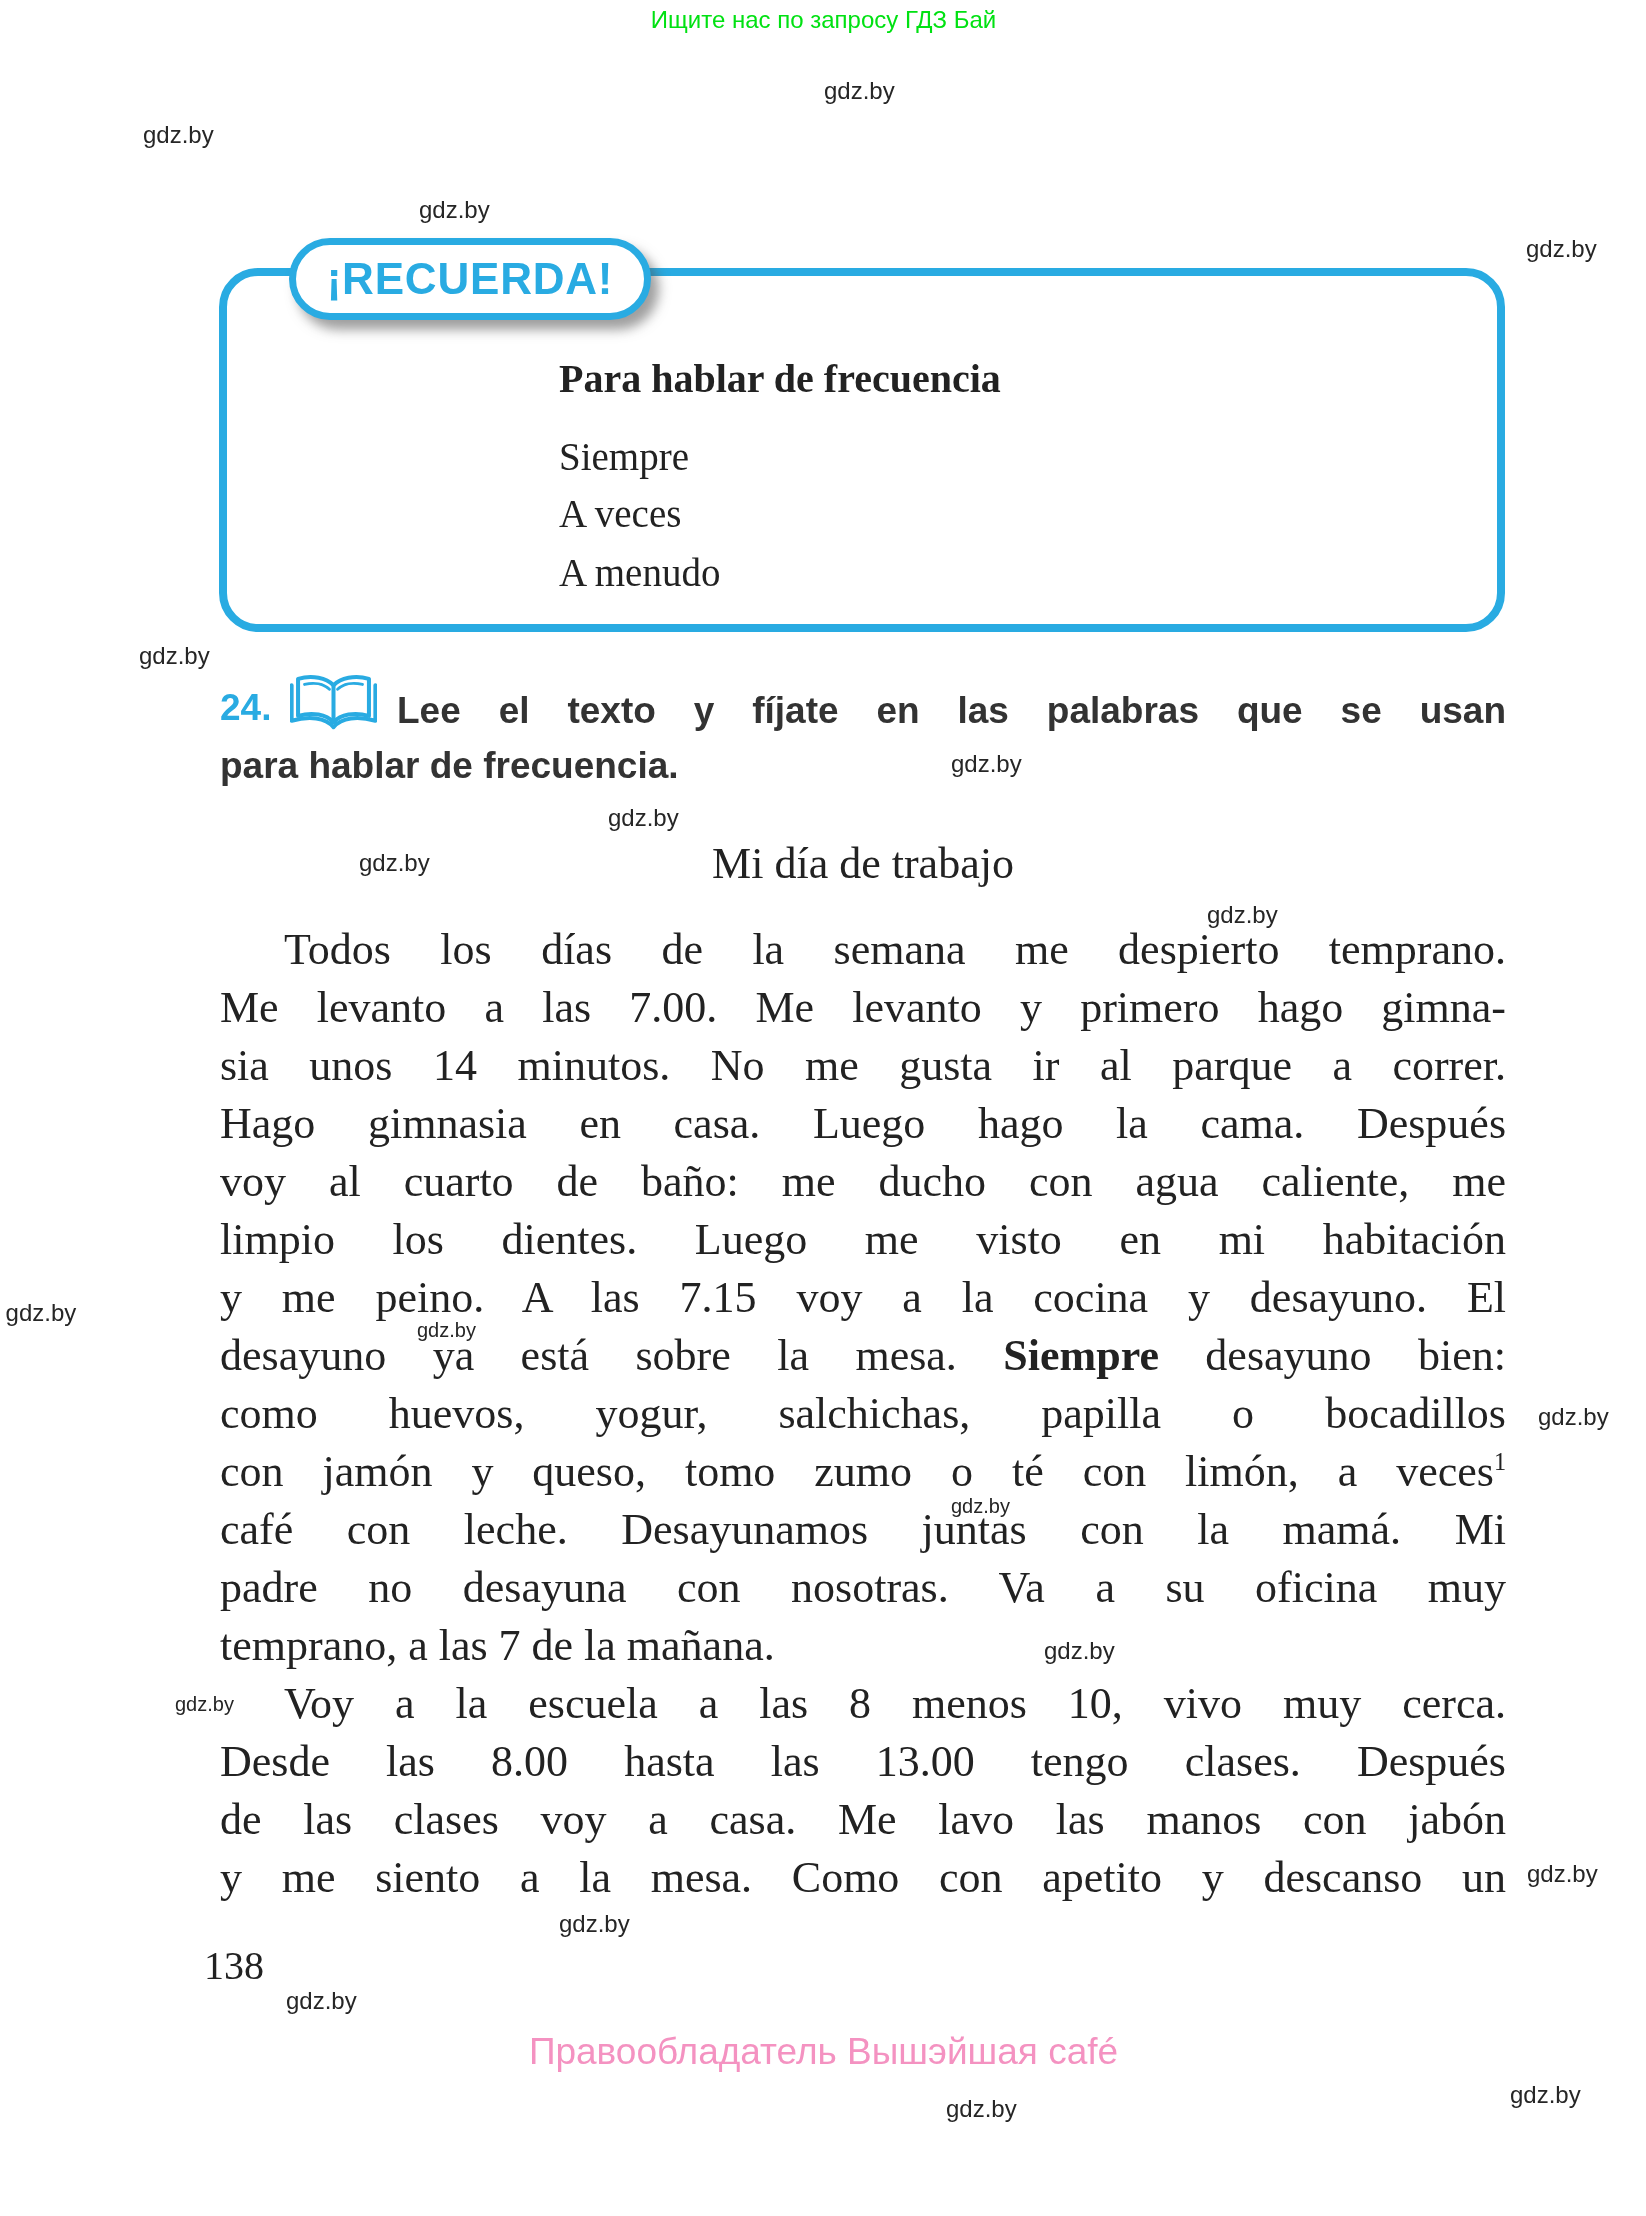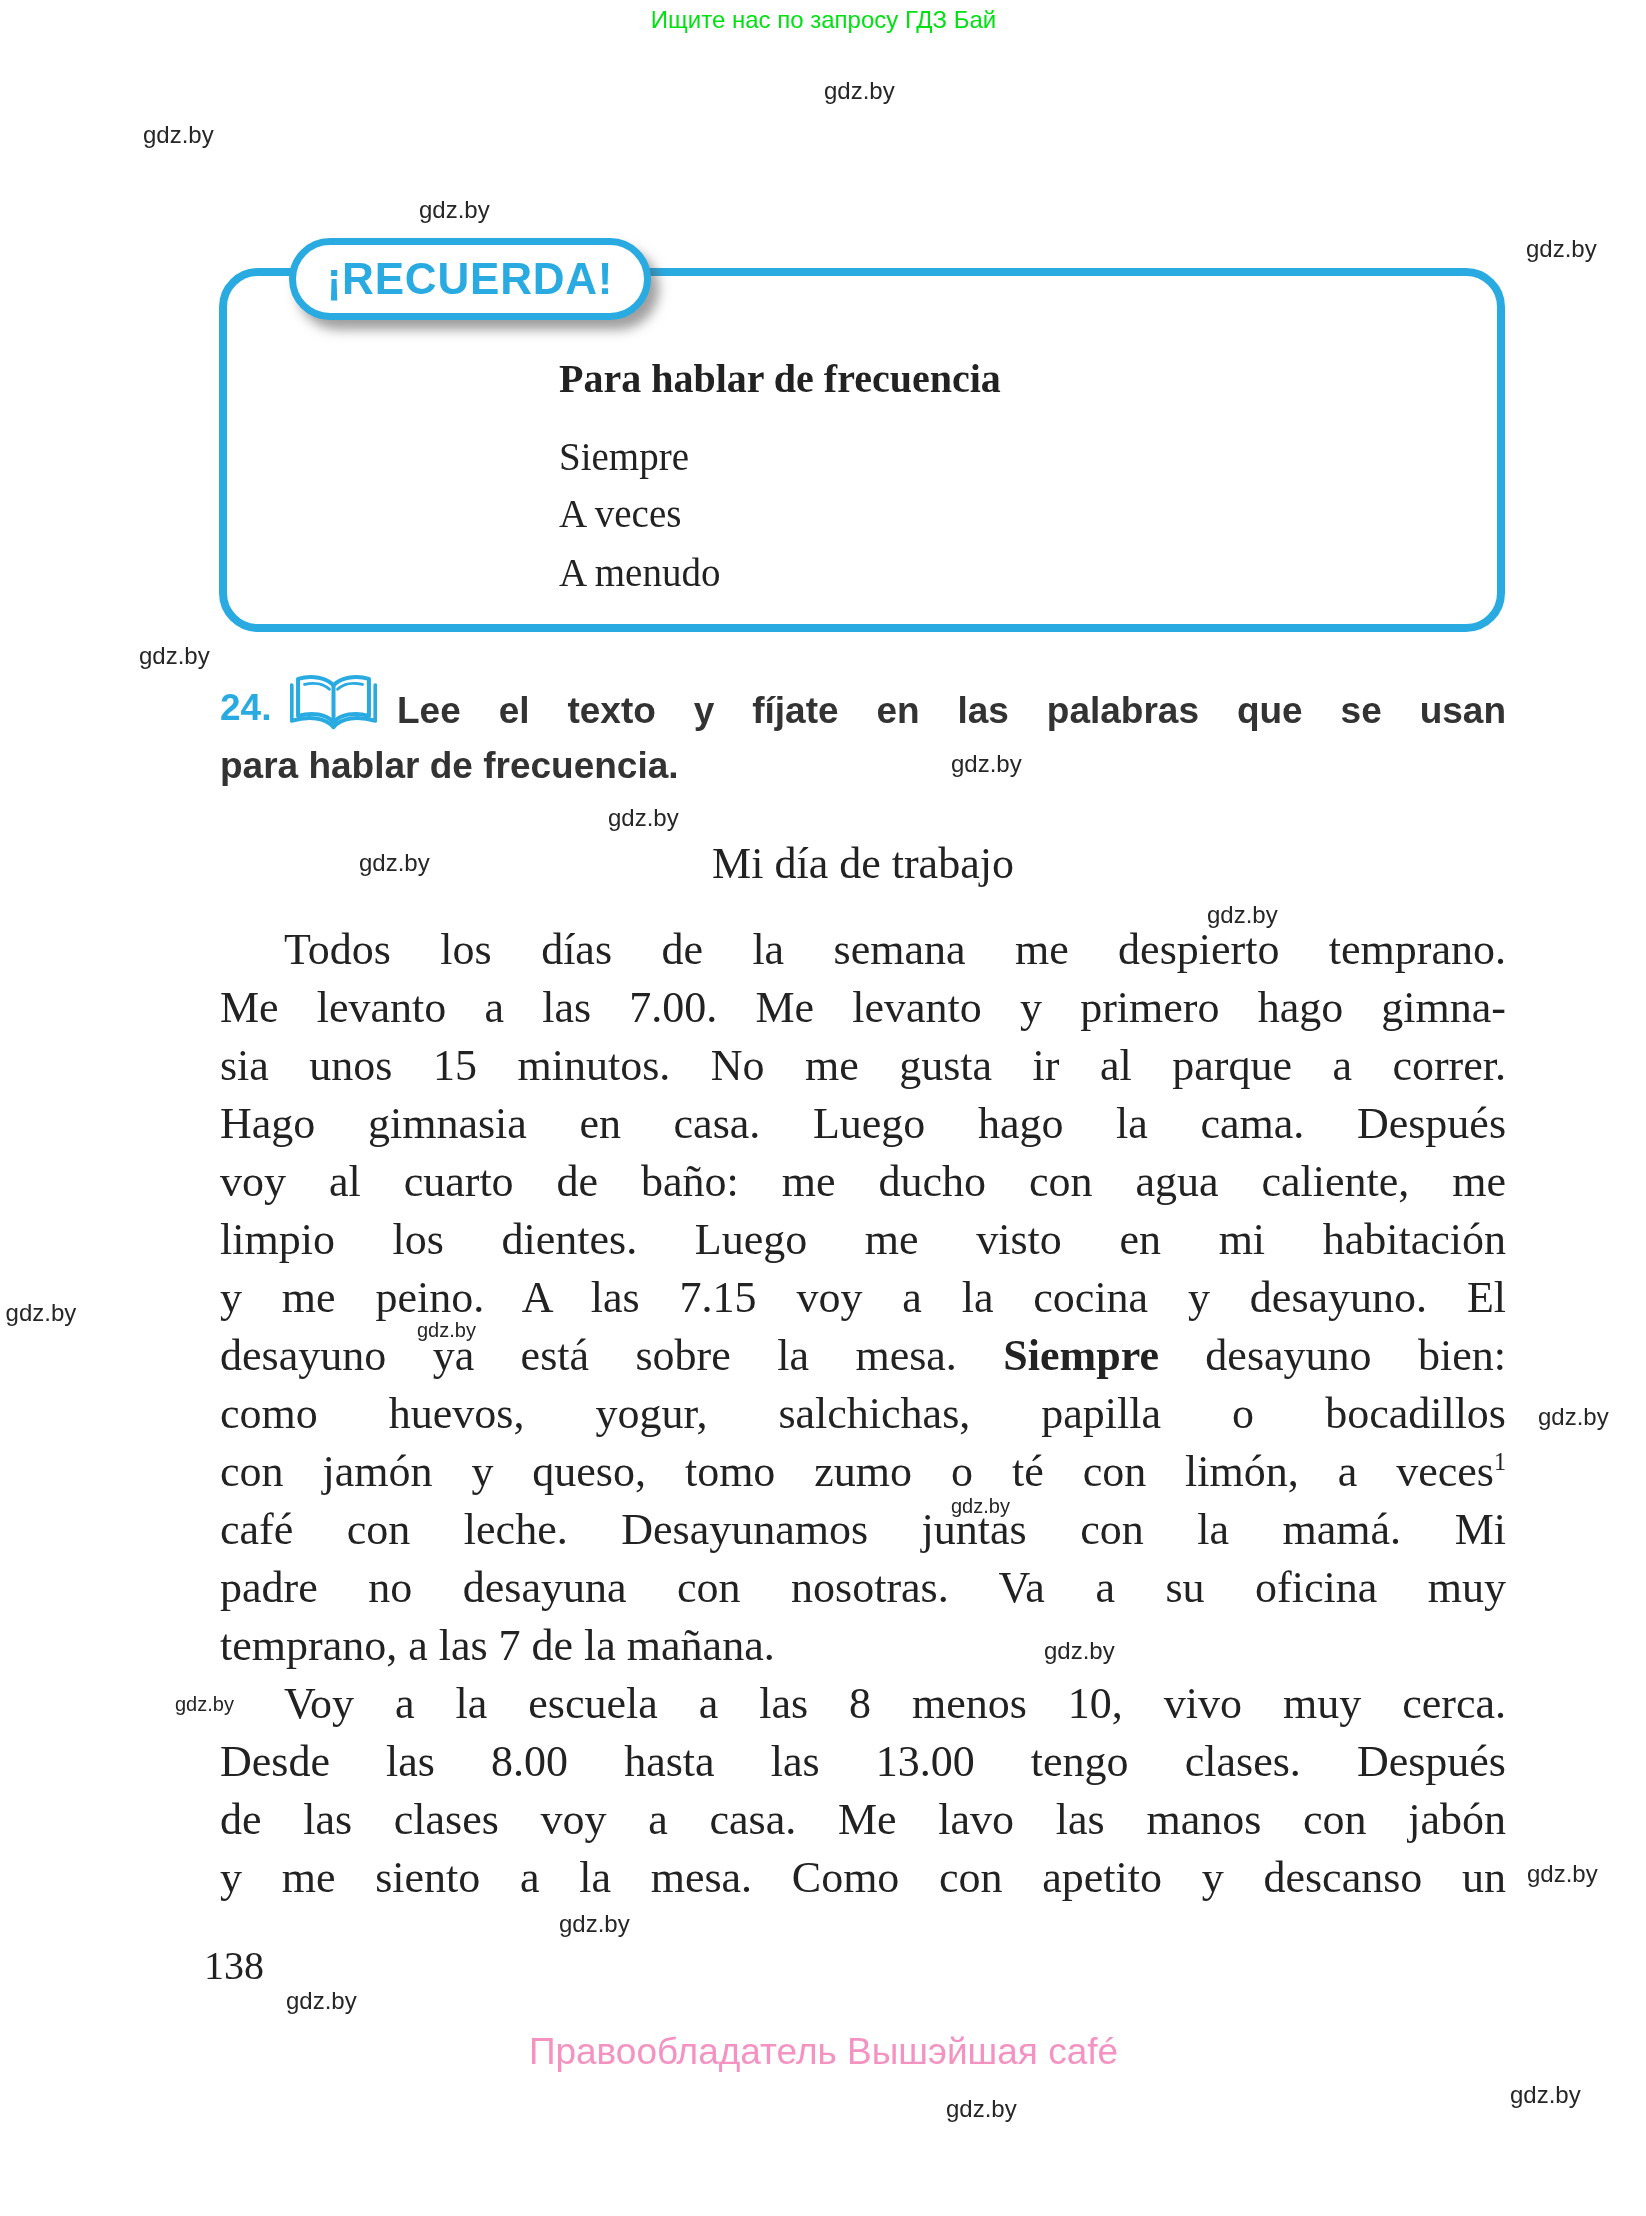--- a/index.html
+++ b/index.html
@@ -128,21 +128,21 @@
     <path d="M59 19 C66 12 78 10 90 13" stroke-width="3.5"></path>
   </svg>
   <div class="ex-line1">Lee el texto y fíjate en las palabras que se usan</div>
   <div class="ex-line2">para hablar de frecuencia.</div>
 
   <div class="reading-title serif">Mi día de trabajo</div>
 
   <div class="bodytext serif">
     <div class="tl indent">Todos los días de la semana me despierto temprano.</div>
     <div class="tl">Me levanto a las 7.00. Me levanto y primero hago gimna-</div>
-    <div class="tl">sia unos 15 minutos. No me gusta ir al parque a correr.</div>
+    <div class="tl">sia unos 14 minutos. No me gusta ir al parque a correr.</div>
     <div class="tl">Hago gimnasia en casa. Luego hago la cama. Después</div>
     <div class="tl">voy al cuarto de baño: me ducho con agua caliente, me</div>
     <div class="tl">limpio los dientes. Luego me visto en mi habitación</div>
     <div class="tl">y me peino. A las 7.15 voy a la cocina y desayuno. El</div>
     <div class="tl"><span>desayuno ya está sobre la mesa. </span><b>Siempre</b><span> desayuno bien:</span></div>
     <div class="tl">como huevos, yogur, salchichas, papilla o bocadillos</div>
     <div class="tl"><span>con jamón y queso, tomo zumo o té con limón, a veces</span><sup>1</sup></div>
     <div class="tl">café con leche. Desayunamos juntas con la mamá. Mi</div>
     <div class="tl">padre no desayuna con nosotras. Va a su oficina muy</div>
     <div class="tl noj">temprano, a las 7 de la mañana.</div>

